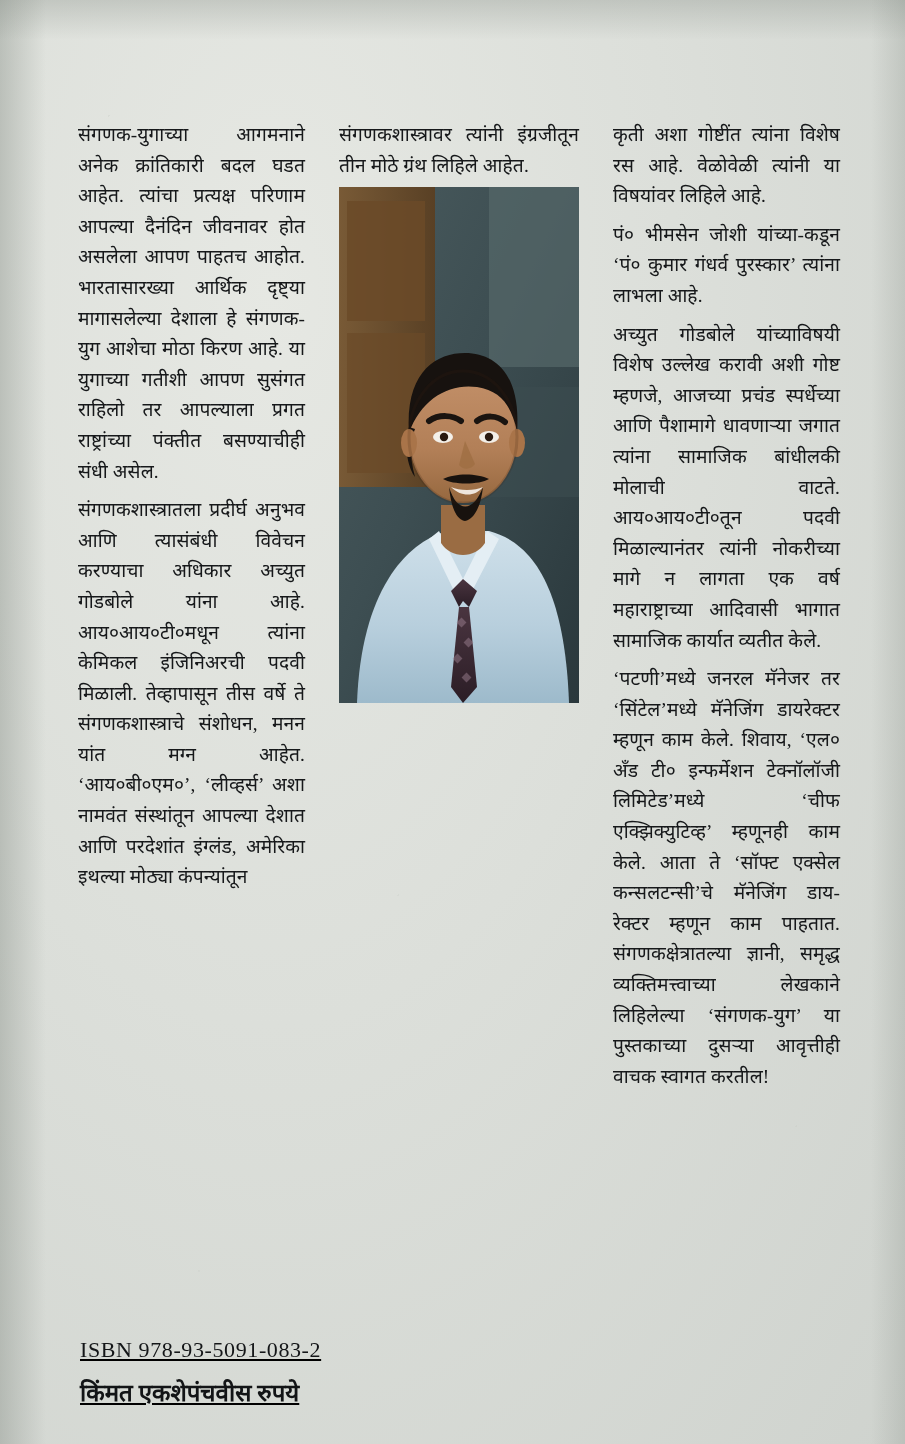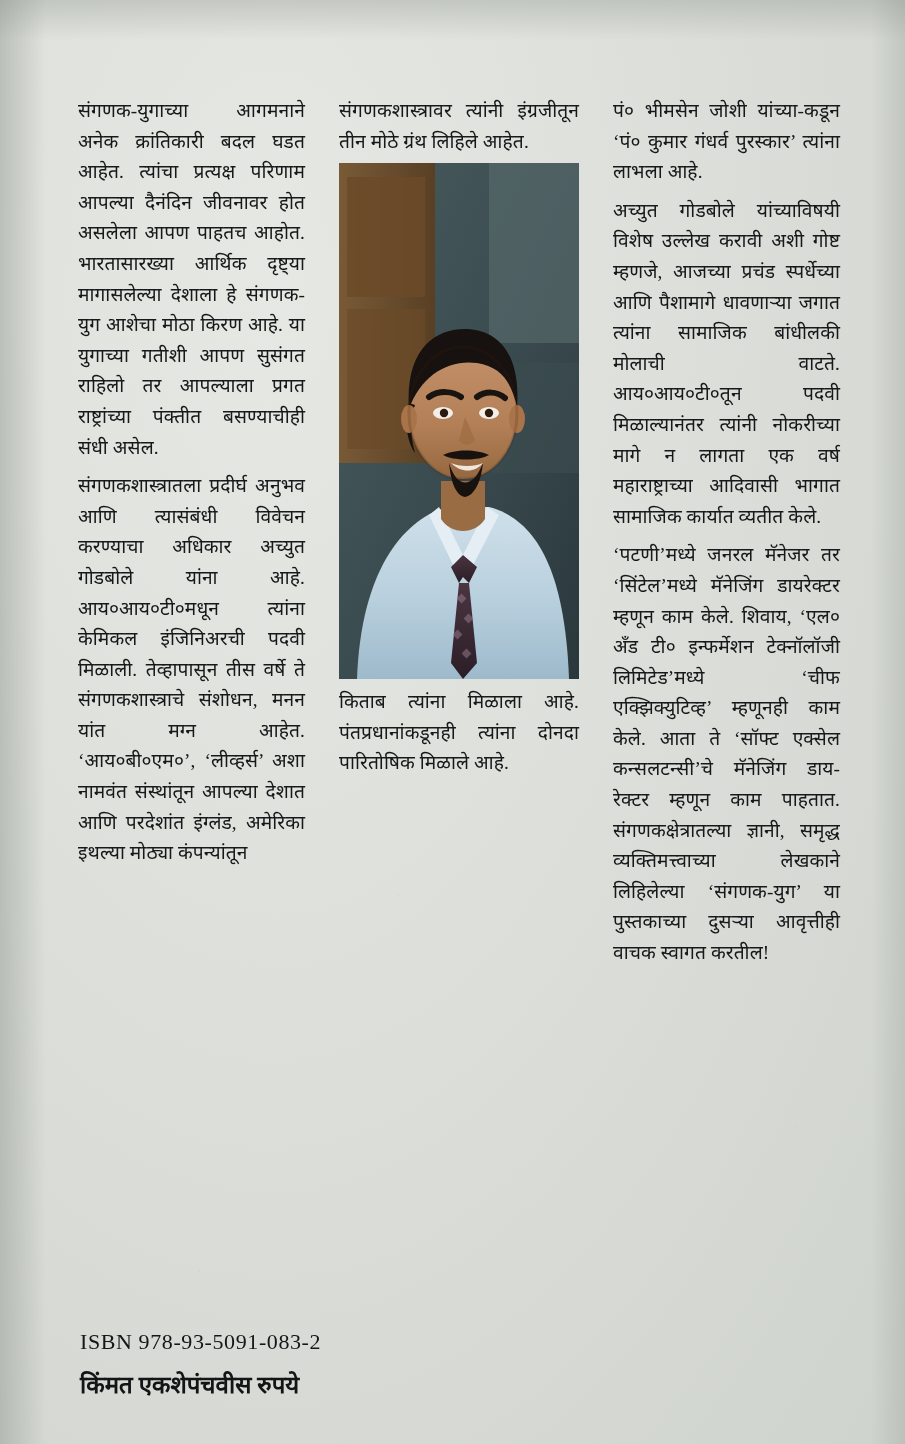--- a/index.html
+++ b/index.html
@@ -51,21 +51,21 @@
   .edge-shadow-right {
     position: absolute;
     top: 0; right: 0;
     width: 34px; height: 100%;
     background: linear-gradient(to left, rgba(120,128,120,0.22), rgba(120,128,120,0.0));
     pointer-events: none;
   }
 
   .columns {
     position: absolute;
-    top: 96px;
+    top: 120px;
     left: 78px;
     width: 762px;
     display: flex;
     gap: 34px;
     justify-content: space-between;
   }
   .col {
     width: 240px;
   }
   .col p {
@@ -86,22 +86,23 @@
     margin: 6px 0 8px 0;
     position: relative;
     overflow: hidden;
     background: #2d3a42;
   }
   .photo svg { display: block; }
 
   .footer {
     position: absolute;
     left: 80px;
-    bottom: 44px;
+    bottom: 36px;
     width: 600px;
+    text-decoration: underline;
   }
   .isbn {
     font-family: "Liberation Serif", serif;
     font-size: 22px;
     letter-spacing: 0.6px;
     color: #141618;
     margin: 0 0 12px 0;
   }
   .price {
     font-family: "Liberation Serif", serif;
@@ -201,24 +202,24 @@
 
           <path d="M104 292 C 116 286, 138 286, 150 292 C 140 298, 114 298, 104 292 Z" fill="#18120e"></path>
           <path d="M110 300 C 118 326, 134 326, 144 300 C 142 318, 136 332, 126 334 C 116 332, 112 318, 110 300 Z" fill="#18120e"></path>
 
           <path d="M112 300 C 122 310, 136 310, 144 300 C 136 304, 120 304, 112 300 Z" fill="#efe6de"></path>
 
           <ellipse cx="124" cy="250" rx="54" ry="66" fill="none" stroke="rgba(60,35,15,0.18)" stroke-width="3"></ellipse>
         </svg>
       </div>
 
-      <p>किताब त्यांना मिळाला आहे. पंतप्रधानांकडूनही त्यांना दोनदा पारितोषिक मिळाले आहे.</p>
     </div>
 
     <div class="col">
+      <p>कृती अशा गोष्टींत त्यांना विशेष रस आहे. वेळोवेळी त्यांनी या विषयांवर लिहिले आहे.</p>
       <p>पं० भीमसेन जोशी यांच्या-कडून ‘पं० कुमार गंधर्व पुरस्कार’ त्यांना लाभला आहे.</p>
       <p>अच्युत गोडबोले यांच्याविषयी विशेष उल्लेख करावी अशी गोष्ट म्हणजे, आजच्या प्रचंड स्पर्धेच्या आणि पैशामागे धावणाऱ्या जगात त्यांना सामाजिक बांधीलकी मोलाची वाटते. आय०आय०टी०तून पदवी मिळाल्यानंतर त्यांनी नोकरीच्या मागे न लागता एक वर्ष महाराष्ट्राच्या आदिवासी भागात सामाजिक कार्यात व्यतीत केले.</p>
       <p>‘पटणी’मध्ये जनरल मॅनेजर तर ‘सिंटेल’मध्ये मॅनेजिंग डायरेक्टर म्हणून काम केले. शिवाय, ‘एल० अँड टी० इन्फर्मेशन टेक्नॉलॉजी लिमिटेड’मध्ये ‘चीफ एक्झिक्युटिव्ह’ म्हणूनही काम केले. आता ते ‘सॉफ्ट एक्सेल कन्सलटन्सी’चे मॅनेजिंग डाय-रेक्टर म्हणून काम पाहतात. संगणकक्षेत्रातल्या ज्ञानी, समृद्ध व्यक्तिमत्त्वाच्या लेखकाने लिहिलेल्या ‘संगणक-युग’ या पुस्तकाच्या दुसऱ्या आवृत्तीही वाचक स्वागत करतील!</p>
     </div>
 
   </div>
 
   <div class="footer">
     <p class="isbn">ISBN 978-93-5091-083-2</p>
     <p class="price">किंमत एकशेपंचवीस रुपये</p>

